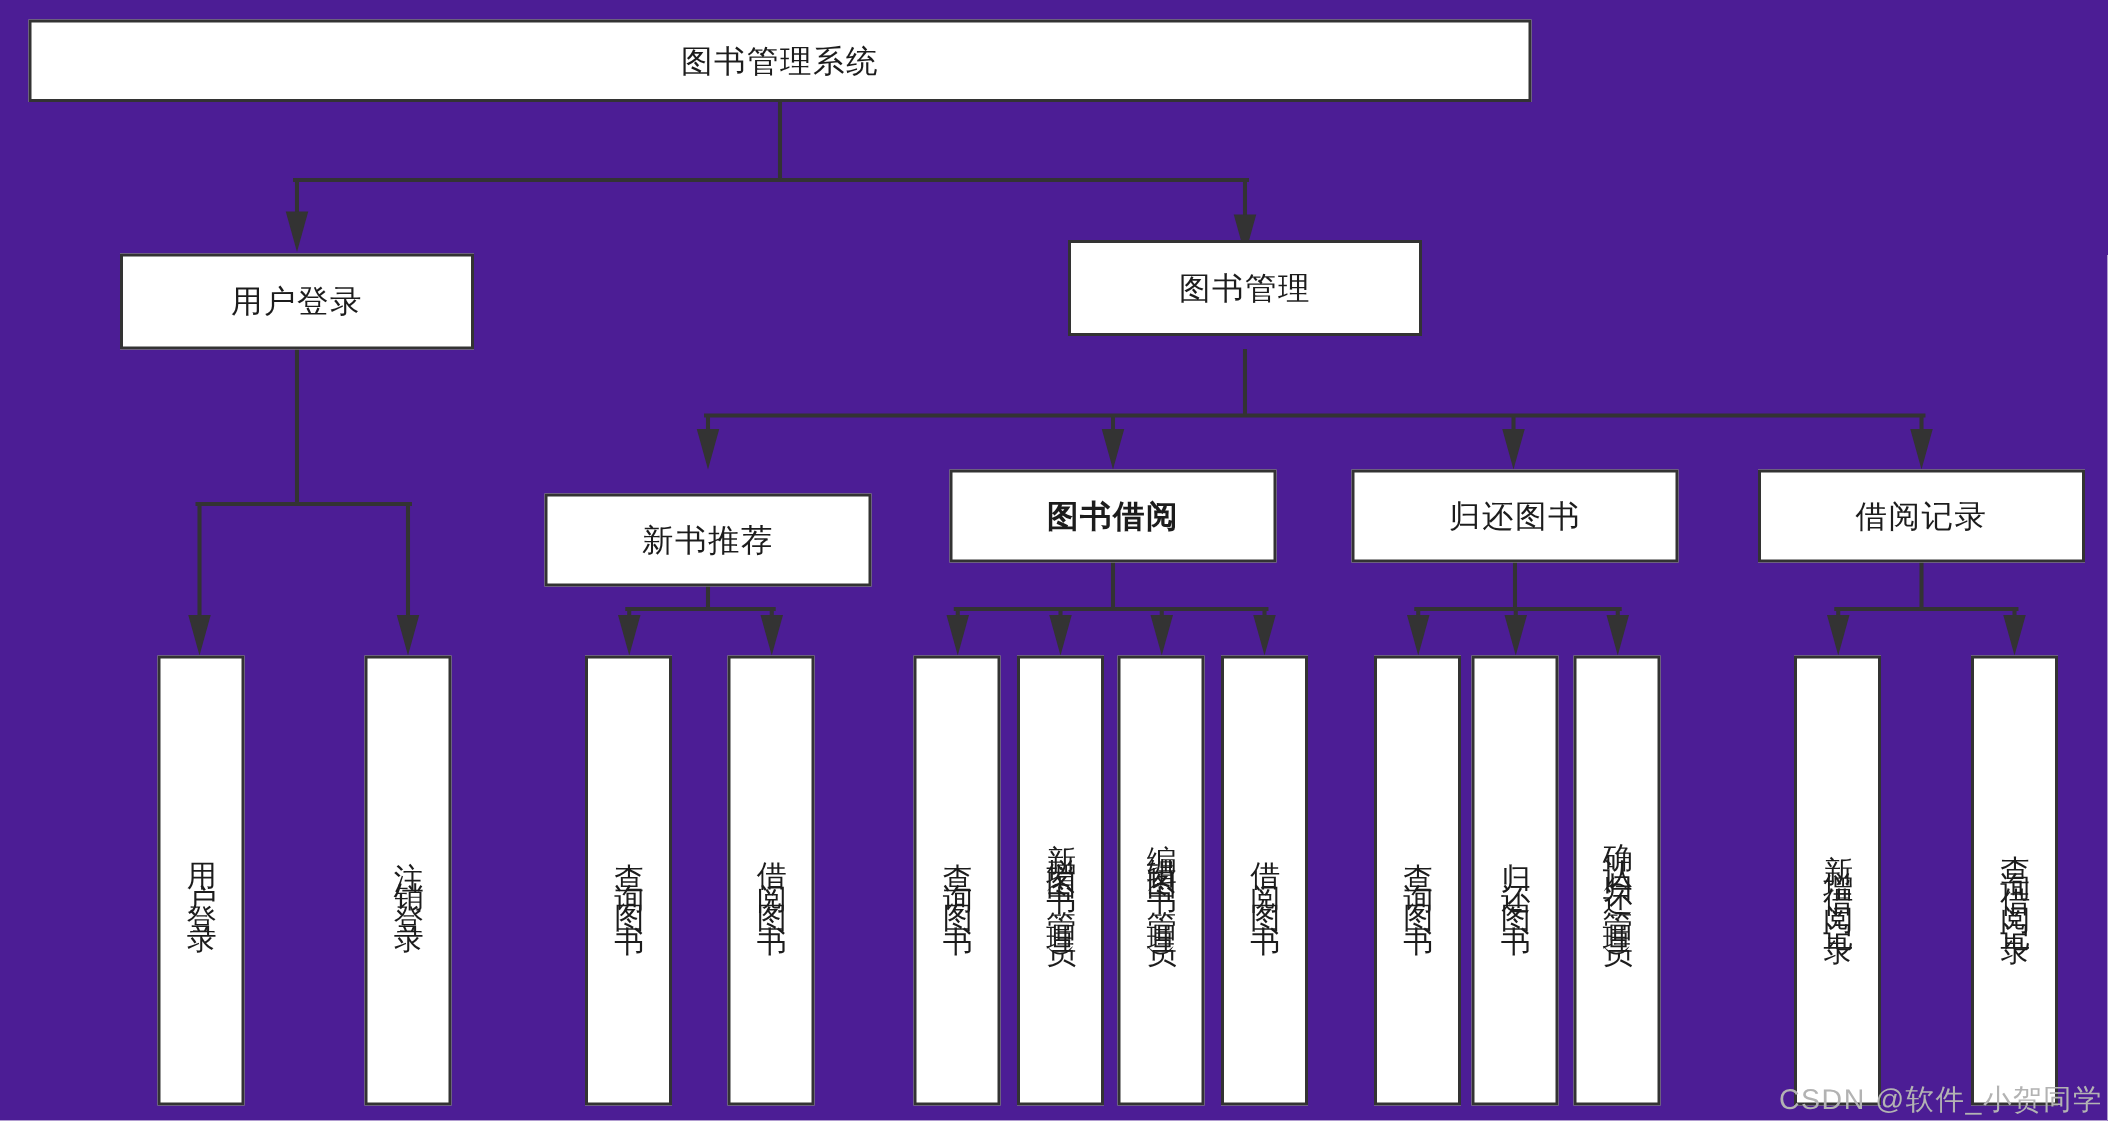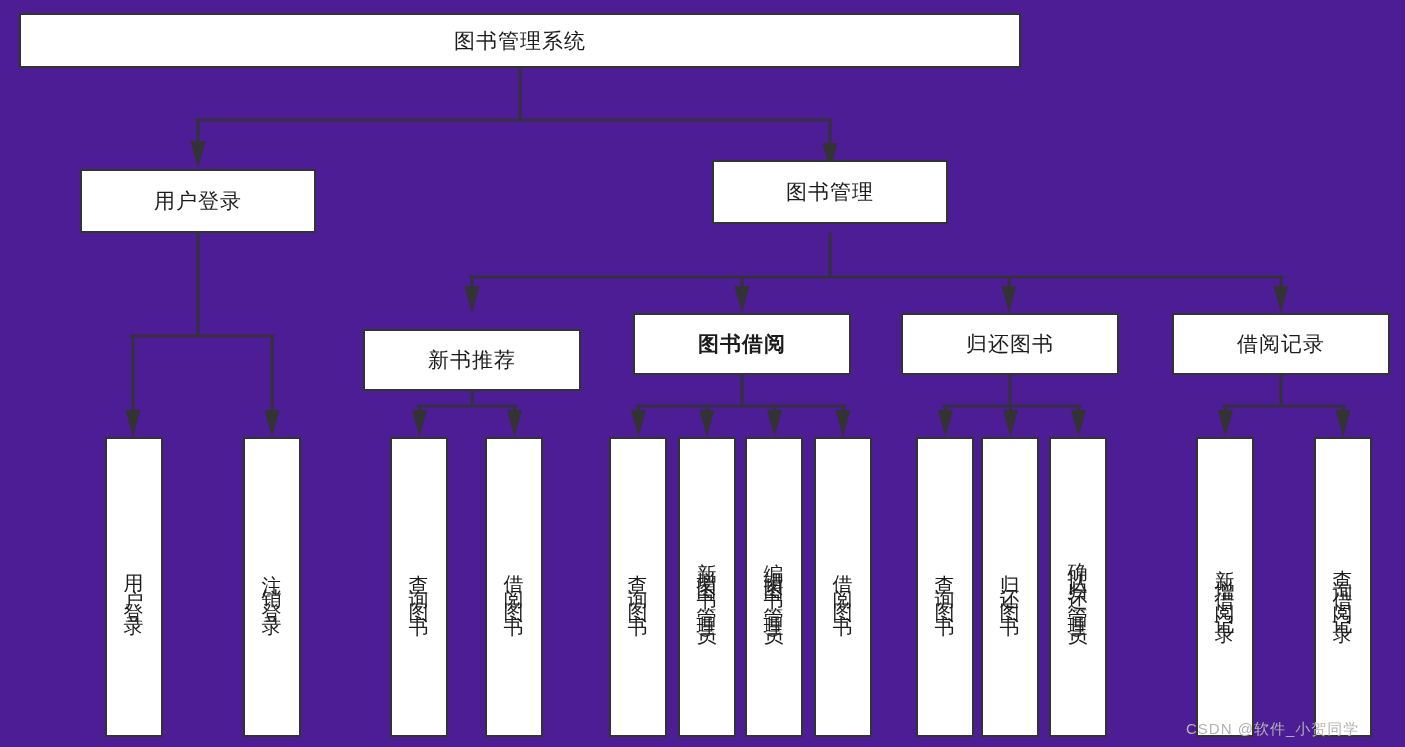--- a/index.html
+++ b/index.html
@@ -32,21 +32,21 @@
     font-size:20px;
   }
   .leaf span{
     writing-mode:vertical-rl;
     line-height:1;
     white-space:nowrap;
   }
   .watermark{
     position:absolute;
     left:1186px;top:720px;
-    font-size:15px;
+    font-size:19px;
     color:#b3b3b3;
     letter-spacing:1px;
     white-space:nowrap;
     z-index:5;
   }
 </style>
 </head>
 <body>
 
 <div class="stage">

